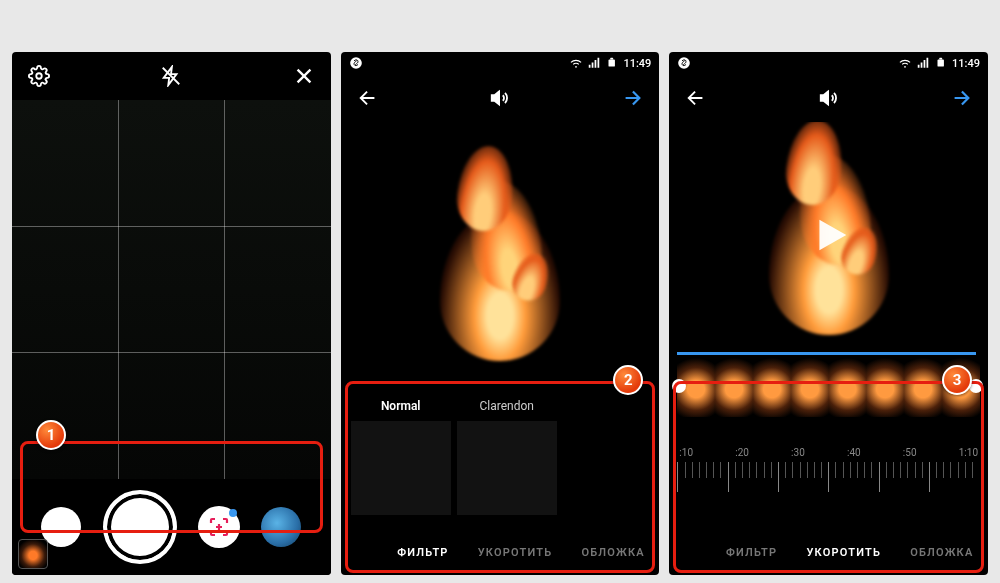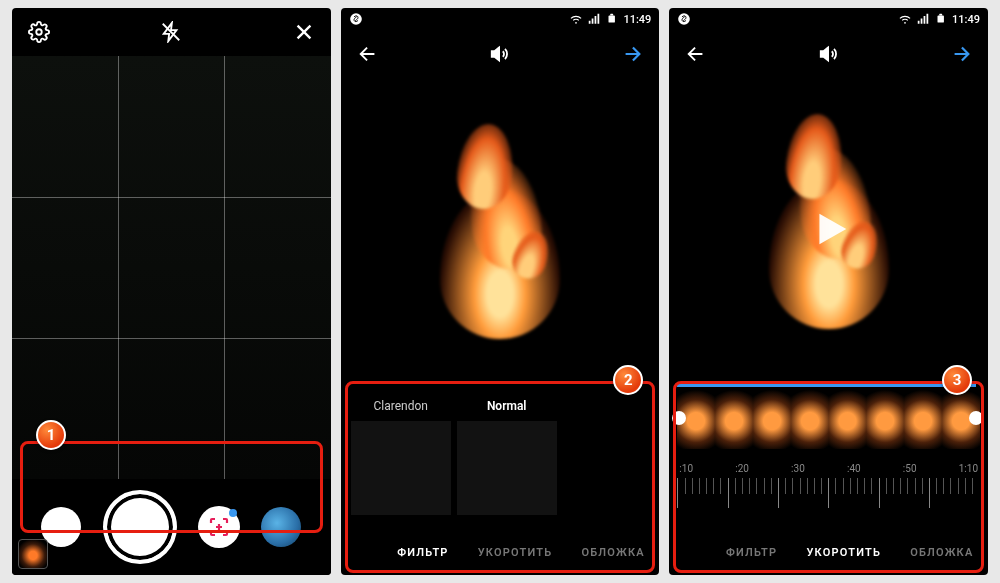--- a/index.html
+++ b/index.html
@@ -14,20 +14,21 @@
     overflow: hidden;
   }
   .phone {
     flex: 1;
     background: #000;
     border-radius: 4px;
     position: relative;
     overflow: hidden;
     display: flex;
     flex-direction: column;
+    margin-top: 44px;
   }
   
   .statusbar {
     height: 22px;
     display: flex;
     justify-content: flex-end;
     align-items: center;
     gap: 4px;
     padding: 0 8px;
     color: #fff;
@@ -195,21 +196,21 @@
     justify-content: space-around;
     font-size: 11px;
     letter-spacing: 1.2px;
     color: #777;
     font-weight: 600;
     padding-left: 42px;
   }
   .bottom-tabs .tab.active { color: #fff; }
 
   
-  .trim-area { display:flex; flex-direction:column; }
+  .trim-area { display:flex; flex-direction:column;gap:16px; }
   .trim-strip {
     position: relative;
     height: 62px;
     margin: 8px 8px 0;
     display: flex;
   }
   .trim-strip .frame {
     flex: 1;
     background: radial-gradient(circle at 50% 55%, #ff9a40 0 22%, #4a200a 55%, #000 80%);
   }
@@ -349,26 +350,26 @@
     <div class="flame">
       <span class="f1"></span>
         <span class="f2"></span>
         <span class="f3"></span>
         <span class="f4"></span>
     </div>
   </div>
 
   <div style="position:relative;">
     <div class="filters-row">
+      <div class="filter-item sel">
+        <span>Normal</span>
+        <div class="thumb"></div>
+      </div>
       <div class="filter-item">
         <span>Clarendon</span>
-        <div class="thumb"></div>
-      </div>
-      <div class="filter-item sel">
-        <span>Normal</span>
         <div class="thumb"></div>
       </div>
 
     </div>
     <div class="bottom-tabs">
       <span class="tab active">ФИЛЬТР</span>
       <span class="tab">УКОРОТИТЬ</span>
       <span class="tab">ОБЛОЖКА</span>
     </div>
   </div>

